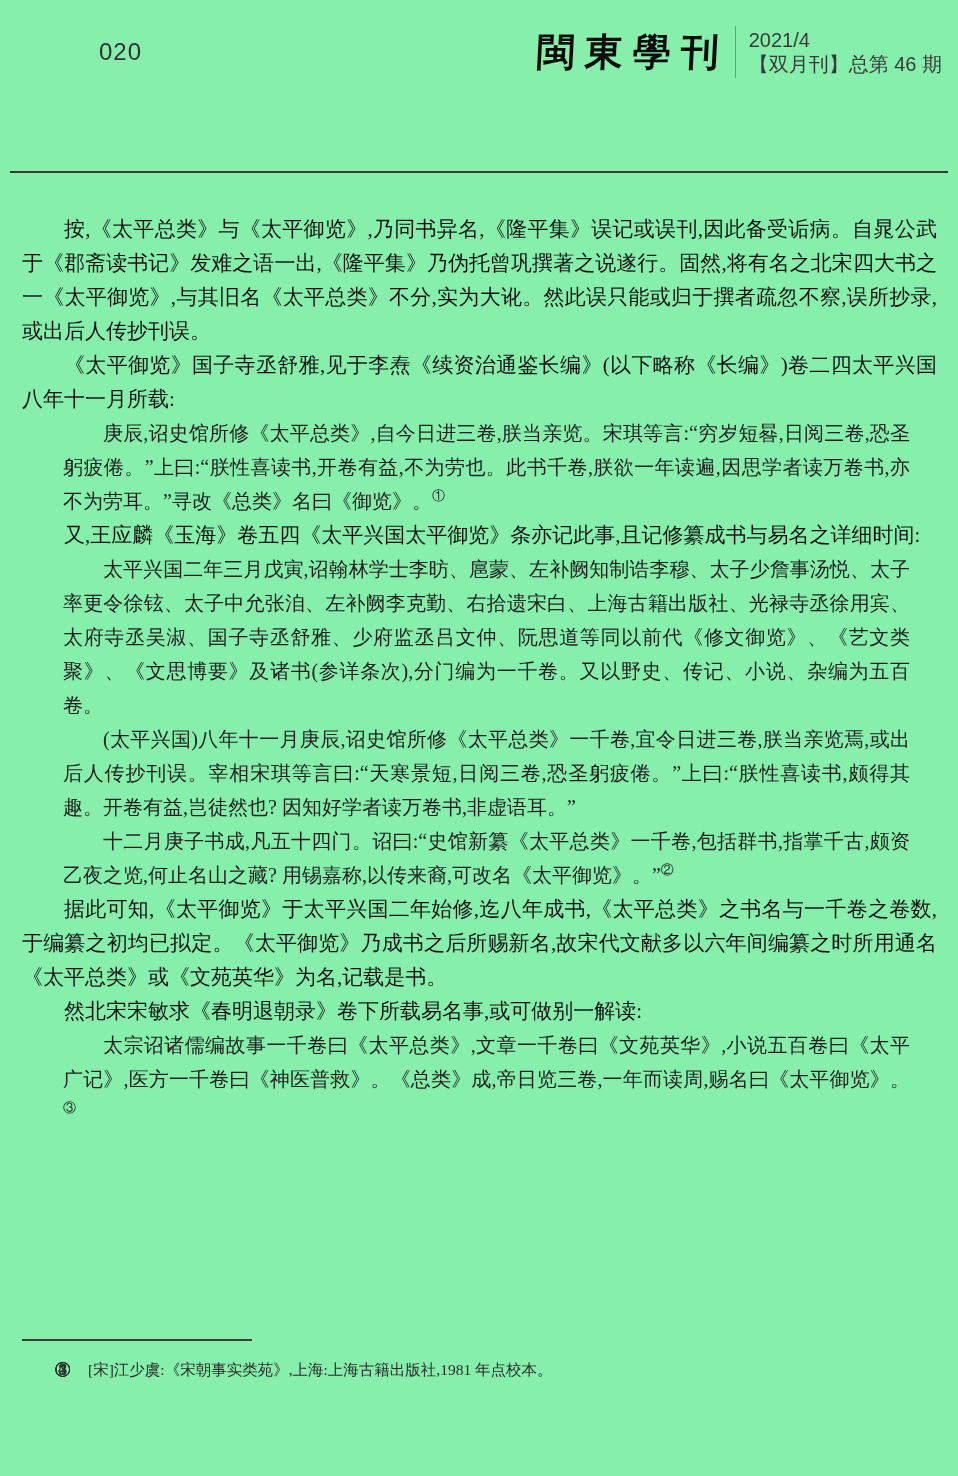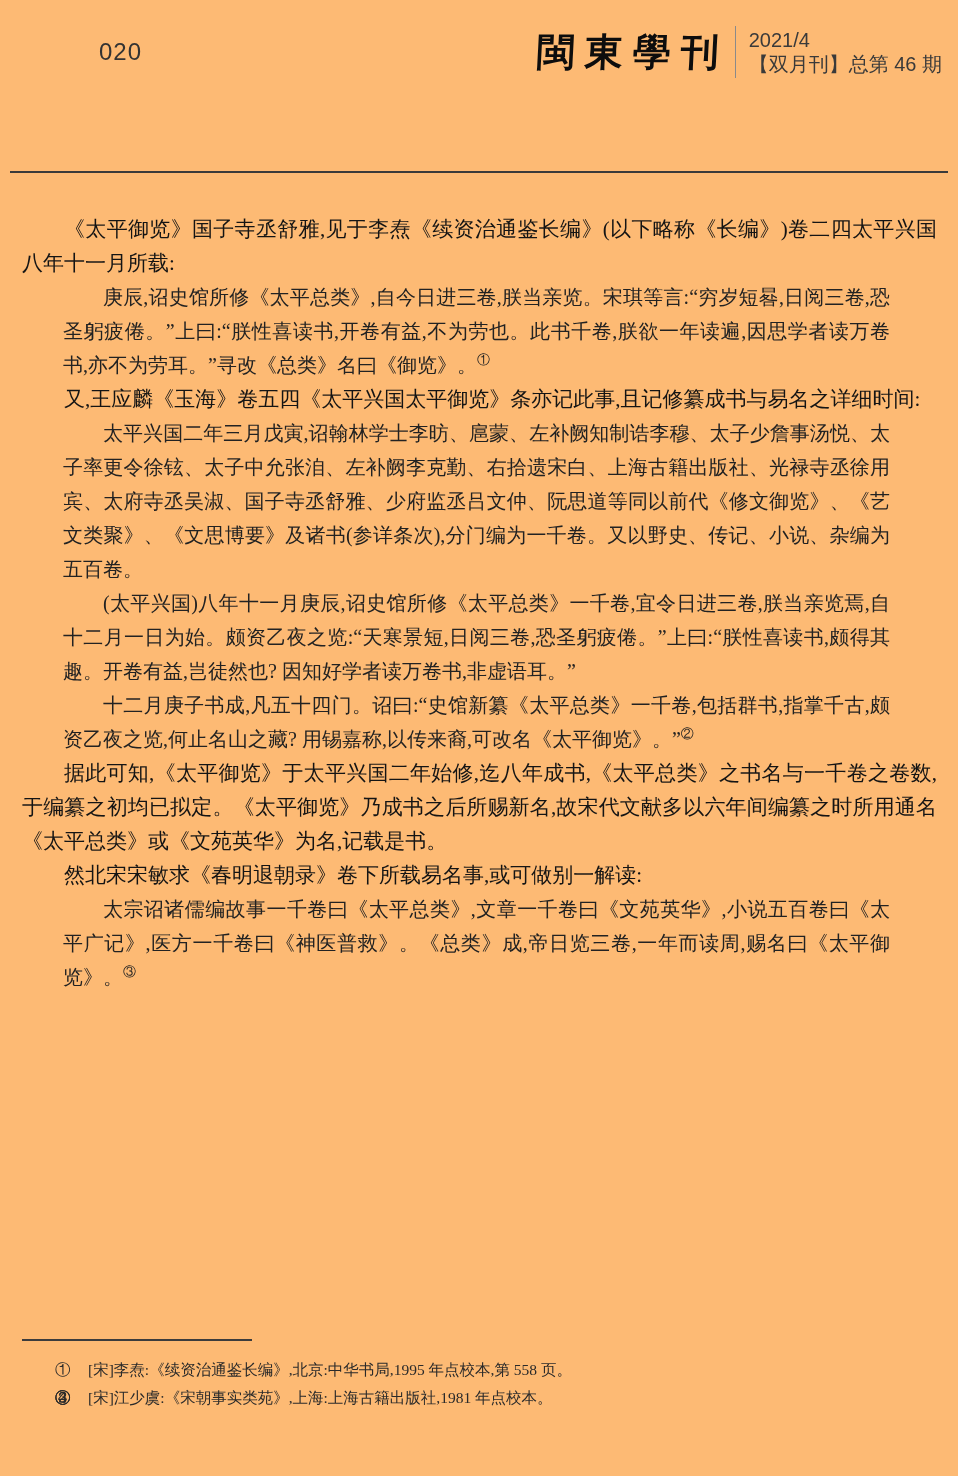--- a/index.html
+++ b/index.html
@@ -1,19 +1,19 @@
 <!DOCTYPE html>
 <html lang="zh"><head>
 <meta charset="utf-8">
 <style>
   html,body { margin:0; padding:0; background:#e8e8e8; }
   .page {
     position:relative;
     width:958px; height:1476px;
-    background:#fdba74;
+    background:#86efac;
     font-family:"Liberation Serif", serif;
     color:#161616;
     overflow:hidden;
     box-sizing:border-box;
   }
   
   .hdr { position:absolute; top:0; left:0; width:100%; height:110px; }
   .page-num {
     position:absolute; left:99px; top:38px;
     font-family:"Liberation Sans", sans-serif;
@@ -37,21 +37,21 @@
     border:none; border-top:2px solid #3a3a3a; margin:0;
   }
   
   .body-text {
     position:absolute; top:212px; left:22px; width:915px;
     font-size:21px; line-height:34px;
     text-align:justify;
   }
   .body-text p { margin:0; }
   p.para-normal { color:#141414; }
-  p.para-quote  { margin-left:41px; margin-right:47px; font-size:20px; color:#222; }
+  p.para-quote  { margin-left:41px; margin-right:27px; font-size:20px; color:#222; }
   .ind { text-indent:2em; }
   sup.fn-ref { font-size:13px; line-height:0; vertical-align:super; letter-spacing:0; }
   
   .footnote-sep {
     position:absolute; top:1339px; left:22px; width:230px; height:0;
     border:none; border-top:2px solid #3c3c3c; margin:0;
   }
   .footnotes {
     position:absolute; top:1356px; left:22px; width:915px;
     font-size:15.5px; line-height:28px; color:#2a2a2a;
@@ -73,33 +73,34 @@
       <div class="issue">
         <div>2021/4</div>
         <div>【双月刊】总第 46 期</div>
       </div>
     </div>
   </div>
 
   <hr class="header-rule">
 
   <main class="body-text" id="paragraphs">
+      <p class="para-normal ind">按,《太平总类》与《太平御览》,乃同书异名,《隆平集》误记或误刊,因此备受诟病。自晁公武于《郡斋读书记》发难之语一出,《隆平集》乃伪托曾巩撰著之说遂行。固然,将有名之北宋四大书之一《太平御览》,与其旧名《太平总类》不分,实为大讹。然此误只能或归于撰者疏忽不察,误所抄录,或出后人传抄刊误。</p>
       <p class="para-normal ind">《太平御览》国子寺丞舒雅,见于李焘《续资治通鉴长编》(以下略称《长编》)卷二四太平兴国八年十一月所载:</p>
       <p class="para-quote ind">庚辰,诏史馆所修《太平总类》,自今日进三卷,朕当亲览。宋琪等言:“穷岁短晷,日阅三卷,恐圣躬疲倦。”上曰:“朕性喜读书,开卷有益,不为劳也。此书千卷,朕欲一年读遍,因思学者读万卷书,亦不为劳耳。”寻改《总类》名曰《御览》。<sup class="fn-ref">①</sup></p>
       <p class="para-normal ind">又,王应麟《玉海》卷五四《太平兴国太平御览》条亦记此事,且记修纂成书与易名之详细时间:</p>
       <p class="para-quote ind">太平兴国二年三月戊寅,诏翰林学士李昉、扈蒙、左补阙知制诰李穆、太子少詹事汤悦、太子率更令徐铉、太子中允张洎、左补阙李克勤、右拾遗宋白、上海古籍出版社、光禄寺丞徐用宾、太府寺丞吴淑、国子寺丞舒雅、少府监丞吕文仲、阮思道等同以前代《修文御览》、《艺文类聚》、《文思博要》及诸书(参详条次),分门编为一千卷。又以野史、传记、小说、杂编为五百卷。</p>
-      <p class="para-quote ind">(太平兴国)八年十一月庚辰,诏史馆所修《太平总类》一千卷,宜令日进三卷,朕当亲览焉,自十二月一日为始。颇资乙夜之览:“天寒景短,日阅三卷,恐圣躬疲倦。”上曰:“朕性喜读书,颇得其趣。开卷有益,岂徒然也? 因知好学者读万卷书,非虚语耳。”</p>
+      <p class="para-quote ind">(太平兴国)八年十一月庚辰,诏史馆所修《太平总类》一千卷,宜令日进三卷,朕当亲览焉,或出后人传抄刊误。宰相宋琪等言曰:“天寒景短,日阅三卷,恐圣躬疲倦。”上曰:“朕性喜读书,颇得其趣。开卷有益,岂徒然也? 因知好学者读万卷书,非虚语耳。”</p>
       <p class="para-quote ind">十二月庚子书成,凡五十四门。诏曰:“史馆新纂《太平总类》一千卷,包括群书,指掌千古,颇资乙夜之览,何止名山之藏? 用锡嘉称,以传来裔,可改名《太平御览》。”<sup class="fn-ref">②</sup></p>
       <p class="para-normal ind">据此可知,《太平御览》于太平兴国二年始修,迄八年成书,《太平总类》之书名与一千卷之卷数,于编纂之初均已拟定。《太平御览》乃成书之后所赐新名,故宋代文献多以六年间编纂之时所用通名《太平总类》或《文苑英华》为名,记载是书。</p>
       <p class="para-normal ind">然北宋宋敏求《春明退朝录》卷下所载易名事,或可做别一解读:</p>
       <p class="para-quote ind">太宗诏诸儒编故事一千卷曰《太平总类》,文章一千卷曰《文苑英华》,小说五百卷曰《太平广记》,医方一千卷曰《神医普救》。《总类》成,帝日览三卷,一年而读周,赐名曰《太平御览》。<sup class="fn-ref">③</sup></p>
     </main>
 
   <hr class="footnote-sep">
 
   <section class="footnotes" id="footnotes">
-      <div class="footnote"><span class="fn-marker">①</span><span>[宋]李焘:《续资治通鉴长编》,北京:中华书局,1995 年点校本,第 558 页。</span></div>
+      <div class="footnote"><span class="fn-marker">①</span></div>
       <div class="footnote"><span class="fn-marker">②</span></div>
       <div class="footnote"><span class="fn-marker">③</span></div>
       <div class="footnote"><span class="fn-marker">④</span><span>[宋]江少虞:《宋朝事实类苑》,上海:上海古籍出版社,1981 年点校本。</span></div>
     </section>
 
 </div>
 
 </body></html>

